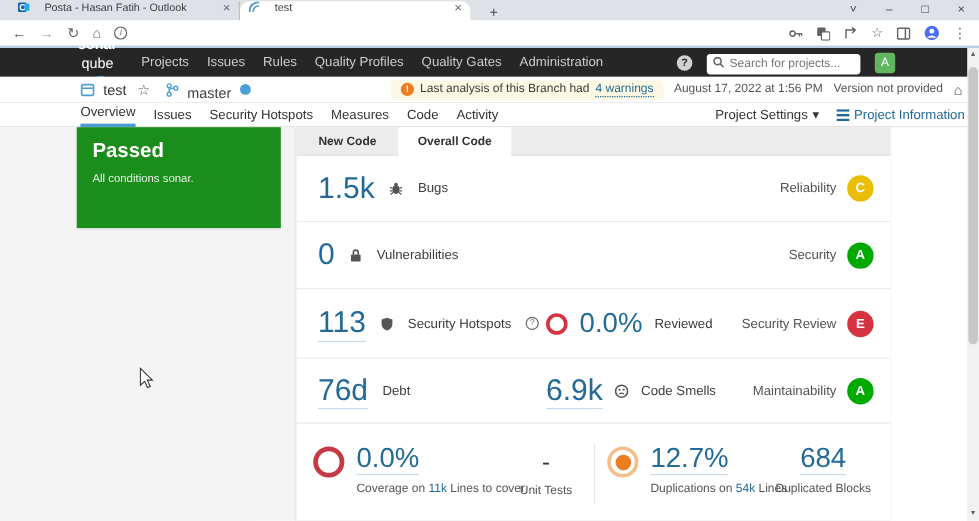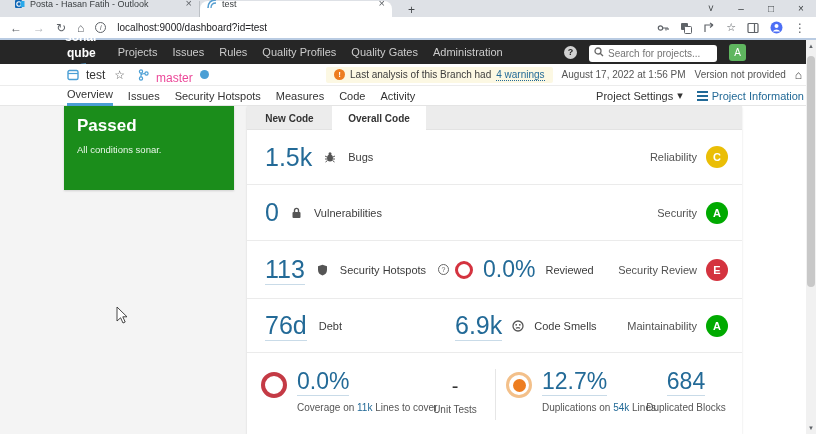--- a/index.html
+++ b/index.html
@@ -2,55 +2,55 @@
 <html><head>
 <meta charset="utf-8">
 <style>
   * { margin:0; padding:0; box-sizing:border-box; }
   html,body { width:816px; height:434px; overflow:hidden; }
   body { font-family:"Liberation Sans","DejaVu Sans",sans-serif; background:#fff; position:relative; }
   .screen { position:absolute; inset:0; }
 
   
   .tabstrip { position:absolute; left:0; top:0; width:816px; height:17px; background:#dee1e6; display:flex; align-items:flex-end; }
-  .tab { height:16px; display:flex; align-items:flex-end; gap:5px; padding:8px 7px; font-size:9px; color:#3c4043; width:192px; position:relative; }
+  .tab { height:16px; display:flex; align-items:flex-start; gap:12px; padding:0 7px; font-size:9px; color:#3c4043; width:192px; position:relative; }
   .tab.inactive { border-right:1px solid #bdc1c6; margin-left:8px; }
   .tab.active { background:#fff; border-radius:8px 8px 0 0; }
   .tab .title { flex:1; white-space:nowrap; overflow:hidden; }
   .tab-close { font-size:11px; color:#5f6368; cursor:default; }
   .new-tab { font-size:12px; color:#44474a; margin-left:10px; padding:0 6px; }
   .win-controls { margin-left:auto; display:flex; align-items:center; gap:0; height:17px; }
   .win-btn { width:30px; text-align:center; font-size:10px; color:#3c4043; line-height:17px; }
   .favicon { width:10px; height:10px; display:inline-block; flex:none; }
 
   .urlbar { position:absolute; left:0; top:17px; width:816px; height:21px; background:#fff; display:flex; align-items:center; padding:0 10px; gap:11px; }
   .nav-ic { font-size:12px; color:#5f6368; }
   .info-circle { width:11px; height:11px; border:1px solid #5f6368; border-radius:50%; font-size:7px; color:#5f6368; display:flex; align-items:center; justify-content:center; font-style:italic; }
   .url-text { font-size:10px; color:#202124; flex:1; }
   .right-ics { display:flex; align-items:center; gap:11px; margin-left:auto; }
   .chrome-divider { position:absolute; left:0; top:38px; width:816px; height:2px; background:#b9cbe2; }
 
   
   .sq-navbar { position:absolute; left:0; top:40px; width:816px; height:24px; background:#262626; display:flex; align-items:center; padding:0 70px 0 65px; }
   .sq-logo { display:flex; align-items:center; gap:2px; color:#fff; font-size:12px; margin-right:20px;flex-direction:column; }
-  .sq-logo b { font-weight:bold; } .sq-logo i { font-style:normal; font-weight:bold; }
+  .sq-logo b { font-weight:bold; } .sq-logo i { font-style:normal; font-weight:normal; }
   .sq-menu { display:flex; gap:15px; }
   .sq-menu span { font-size:11px; color:#cccccc; }
   .sq-nav-right { margin-left:auto; display:flex; align-items:center; gap:12px; }
   .help-circle { width:13px; height:13px; background:#d2d2d2; border-radius:50%; font-size:9px; font-weight:bold; color:#262626; display:flex; align-items:center; justify-content:center; }
   .sq-search { position:relative; }
   .sq-search input { width:128px; height:17px; border:none; border-radius:3px; font-size:10px; padding:0 4px 0 19px; color:#333; font-family:inherit; }
   .sq-search svg { position:absolute; left:5px; top:4px; }
   .sq-avatar { width:17px; height:17px; background:#5fb65f; border-radius:3px; color:#fff; font-size:10px; display:flex; align-items:center; justify-content:center; }
 
   
   .ctxbar { position:absolute; left:0; top:64px; width:816px; height:22px; background:#fff; border-bottom:1px solid #ececec; display:flex; align-items:center; padding:0 14px 0 67px; gap:7px; }
   .ctx-name { font-size:12px; color:#333; }
   .ctx-star { font-size:12px; color:#5a5a5a; margin:0 6px 0 2px; }
-  .ctx-branch { font-size:12px; color:#ec4899;margin-top:6px; }
+  .ctx-branch { font-size:12px; color:#404040;margin-top:6px; }
   .branch-dot { width:9px; height:9px; border-radius:50%; background:#4b9fd5; display:inline-block; }
   .ctx-right { margin-left:auto; display:flex; align-items:center; gap:9px; }
   .warn-pill { background:#fcf8e3; border-radius:2px; height:16px; display:flex; align-items:center; gap:5px; padding:0 8px; font-size:10px; color:#3c3c3c; }
   .warn-dot { width:11px; height:11px; border-radius:50%; background:#ed7d20; color:#fff; font-size:8px; font-weight:bold; display:flex; align-items:center; justify-content:center; flex:none; }
   .warn-link { color:#236a97; border-bottom:1px dotted #236a97; }
   .ctx-meta { font-size:10px; color:#555; }
   .ctx-home { font-size:12px; color:#444; }
 
   
   .projnav { position:absolute; left:0; top:86px; width:816px; height:20px; background:#fff; border-bottom:1px solid #e6e6e6; display:flex; align-items:center; padding:0 12px 0 67px; gap:15px; }
@@ -148,21 +148,20 @@
       <span class="win-btn">×</span>
     </div>
   </div>
 
   <div class="urlbar">
     <span class="nav-ic">←</span>
     <span class="nav-ic" style="color:#b0b3b8;">→</span>
     <span class="nav-ic">↻</span>
     <span class="nav-ic">⌂</span>
     <span class="info-circle">i</span>
-    <span class="url-text">localhost:9000/dashboard?id=test</span>
     <span class="right-ics">
       <svg width="12" height="12">
           <circle cx="3.5" cy="6" r="2.2" fill="none" stroke="#5f6368" stroke-width="1.2"></circle>
           <path d="M5.5,6 L11,6 M9,6 L9,8.5 M11,6 L11,8" stroke="#5f6368" stroke-width="1.2" fill="none"></path>
         </svg>
       <svg width="12" height="12">
           <rect x="1" y="1" width="7" height="7" rx="1" fill="#5f6368"></rect>
           <rect x="4.5" y="4.5" width="7" height="7" rx="1" fill="#fff" stroke="#5f6368" stroke-width="1"></rect>
         </svg>
       <svg width="12" height="12">

